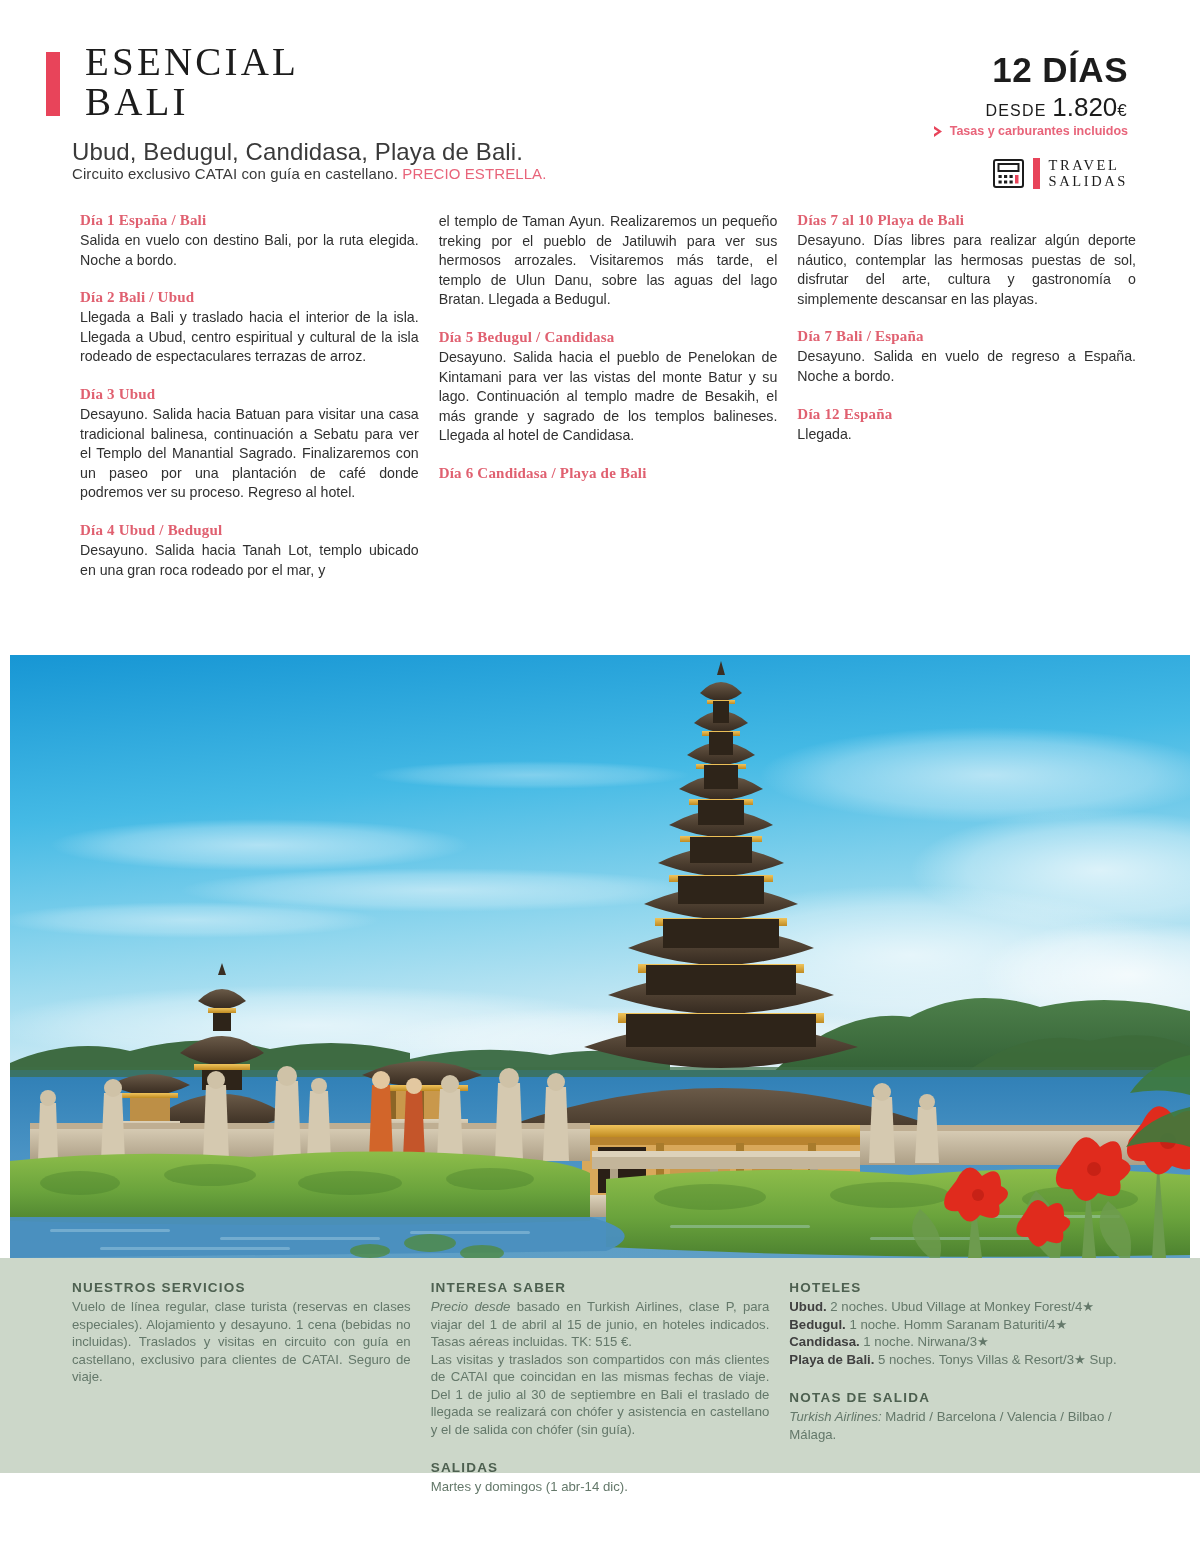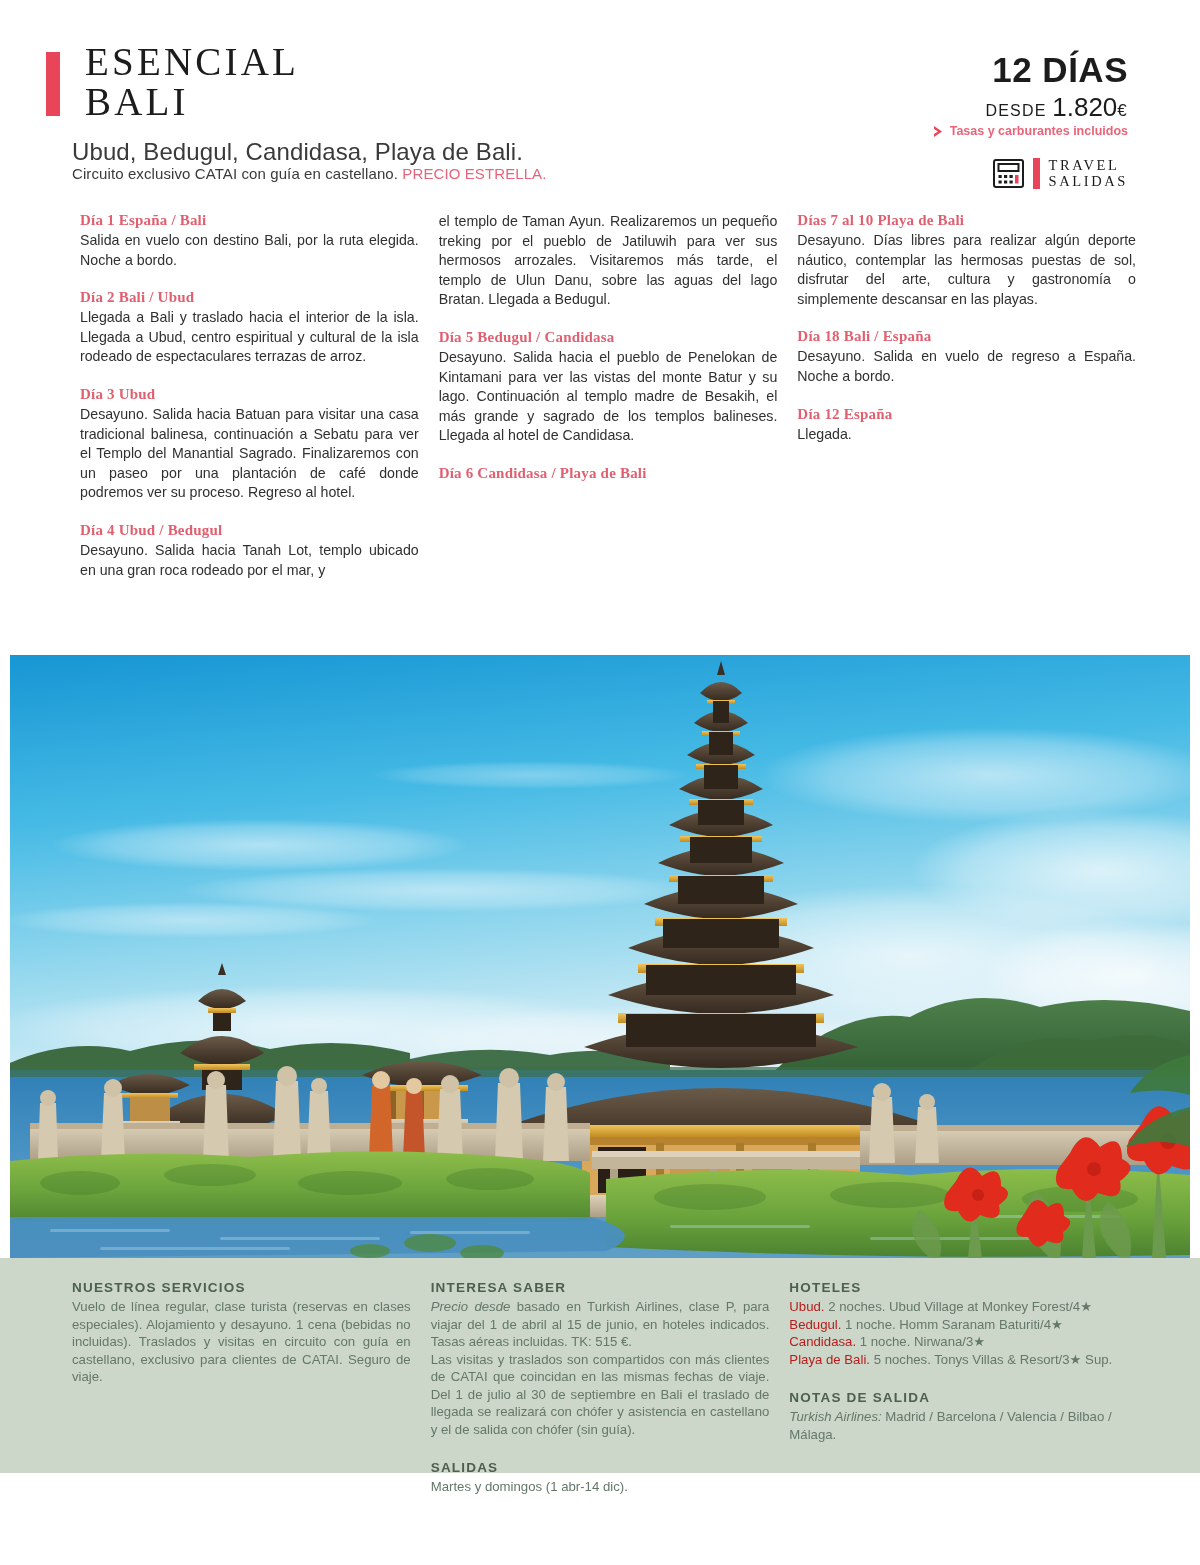--- a/index.html
+++ b/index.html
@@ -115,21 +115,21 @@
     font-size:13.5px; font-weight:700; letter-spacing:1.2px;
     color:#4d6050; margin:0 0 3px 0;
   }
   .f-h.spaced { margin-top:22px; }
   .f-p {
     font-size:13.2px; line-height:17.5px; color:#64786a;
     margin:0; text-align:justify;
   }
   .f-p.nj { text-align:left; }
   .f-p em { font-style:italic; }
-  .f-p b { font-weight:400; color:#b91c1c; }
+  .f-p b { font-weight:700; color:#404040; }
 </style>
 </head>
 <body>
 
 <div class="header">
 
   <div class="accent-bar"></div>
 
   <div class="title-block">
     <div class="title-line">ESENCIAL</div>
@@ -195,21 +195,21 @@
     <div class="col">
       <p class="day-p">el templo de Taman Ayun. Realizaremos un pequeño treking por el pueblo de Jatiluwih para ver sus hermosos arrozales. Visitaremos más tarde, el templo de Ulun Danu, sobre las aguas del lago Bratan. Llegada a Bedugul.</p>
       <h3 class="day-h">Día 5 Bedugul / Candidasa</h3>
       <p class="day-p">Desayuno. Salida hacia el pueblo de Penelokan de Kintamani para ver las vistas del monte Batur y su lago. Continuación al templo madre de Besakih, el más grande y sagrado de los templos balineses. Llegada al hotel de Candidasa.</p>
       <h3 class="day-h">Día 6 Candidasa / Playa de Bali</h3>
     </div>
 
     <div class="col">
       <h3 class="day-h">Días 7 al 10 Playa de Bali</h3>
       <p class="day-p">Desayuno. Días libres para realizar algún deporte náutico, contemplar las hermosas puestas de sol, disfrutar del arte, cultura y gastronomía o simplemente descansar en las playas.</p>
-      <h3 class="day-h">Día 18 Bali / España</h3>
+      <h3 class="day-h">Día 7 Bali / España</h3>
       <p class="day-p">Desayuno. Salida en vuelo de regreso a España. Noche a bordo.</p>
       <h3 class="day-h">Día 12 España</h3>
       <p class="day-p last">Llegada.</p>
     </div>
 
   </div>
 </div>
 
 <div class="photo">
 <svg viewBox="0 0 1180 603" preserveAspectRatio="none">

